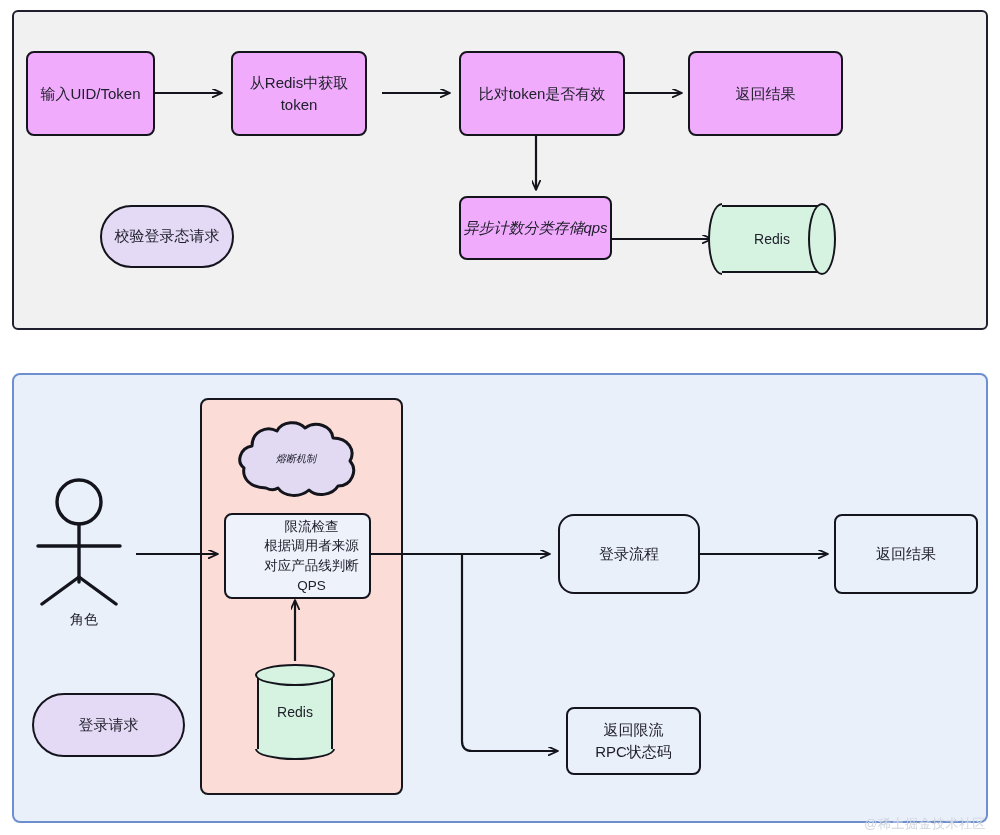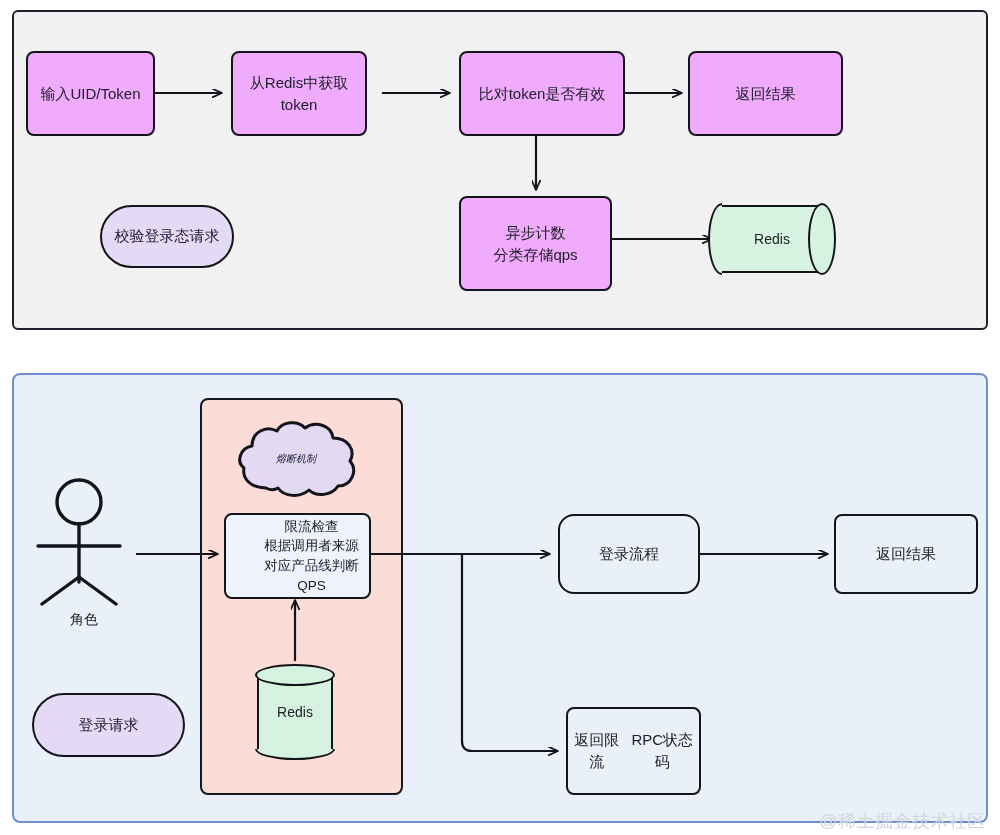--- a/index.html
+++ b/index.html
@@ -106,21 +106,21 @@
   .actor-label{
     position:absolute;text-align:center;font-size:14px;color:#20202c;
   }
 
   
   #edges{position:absolute;left:0;top:0;width:1000px;height:835px;pointer-events:none;}
 
   
   .watermark{
     position:absolute;right:14px;bottom:2px;
-    font-size:18px;color:#cfd6e0;letter-spacing:.5px;
+    font-size:13px;color:#cfd6e0;letter-spacing:.5px;
     white-space:nowrap;
     text-align:center;
   }
 </style>
 </head>
 <body>
 
 <div id="stage">
 
   <div class="panel panel-top"></div>
@@ -159,21 +159,21 @@
   </div>
 
   <div class="node box-blue fs15" style="left:459px;top:51px;width:166px;height:85px;">
     <span>比对token是否有效</span>
   </div>
 
   <div class="node box-blue fs15" style="left:688px;top:51px;width:155px;height:85px;">
     <span>返回结果</span>
   </div>
 
-  <div class="node box-blue fs15" style="left:459px;top:196px;width:153px;height:95px;flex-direction:column;">
+  <div class="node box-blue fs15" style="left:459px;top:196px;width:153px;height:64px;flex-direction:row;font-style:italic;">
     <span>异步计数</span>
     <span>分类存储qps</span>
   </div>
 
   <div class="cyl-h" style="left:722px;top:205px;width:100px;height:68px;">
     <div class="cap-l"></div>
     <div class="body"></div>
     <div class="cap-r"></div>
     <div class="lbl">Redis</div>
   </div>
@@ -222,20 +222,20 @@
   </div>
 
   <div class="node box-panelblue fs15" style="left:558px;top:514px;width:142px;height:80px;border-radius:16px;">
     <span>登录流程</span>
   </div>
 
   <div class="node box-panelblue fs15" style="left:834px;top:514px;width:144px;height:80px;">
     <span>返回结果</span>
   </div>
 
-  <div class="node box-panelblue fs15" style="left:566px;top:707px;width:135px;height:88px;flex-direction:row;">
+  <div class="node box-panelblue fs15" style="left:566px;top:707px;width:135px;height:68px;flex-direction:column;">
     <span>返回限流</span>
     <span>RPC状态码</span>
   </div>
 
   <div class="watermark">@稀土掘金技术社区</div>
 
 </div>
 
 </body></html>

